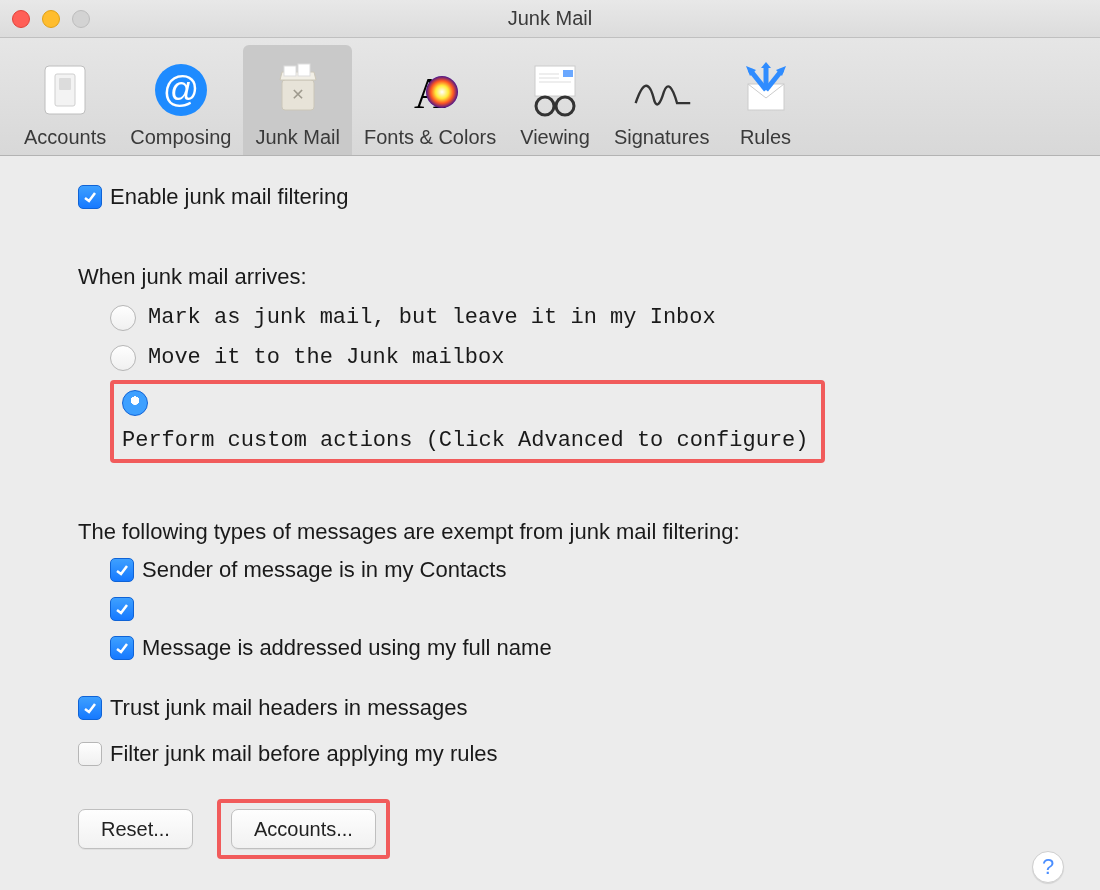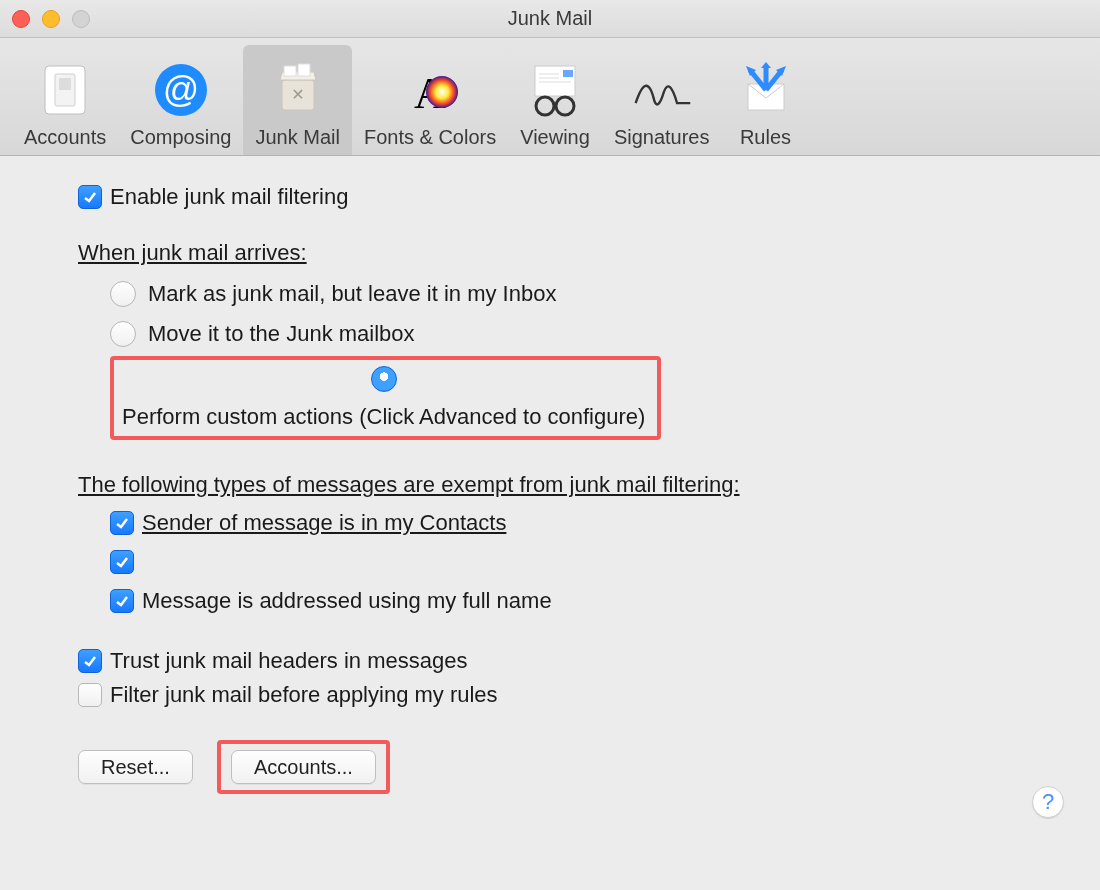--- a/index.html
+++ b/index.html
@@ -73,50 +73,50 @@
     border: 1px solid #b6b6b6;
     background: linear-gradient(#fefefe,#f0f0f0);
     display:inline-flex; align-items:center; justify-content:center;
     flex-shrink:0;
   }
   .checkbox.checked {
     background: linear-gradient(#3ea0ff,#1679ff);
     border: 1px solid #0f63d6;
   }
 
-  .section-heading { margin-top: 30px; margin-bottom: 8px; text-decoration: underline; }
+  .section-heading { margin-top: 54px; margin-bottom: 8px; }
   .sub-indent { padding-left: 32px; }
 
   .radio {
     width: 26px; height: 26px;
     border-radius: 50%;
     border: 1px solid #b6b6b6;
     background: linear-gradient(#fefefe,#f0f0f0);
     display:inline-flex; align-items:center; justify-content:center;
     flex-shrink:0;
   }
   .radio.selected {
     background: radial-gradient(circle at 50% 40%, #fff 0 22%, #3ea0ff 23% 70%, #1679ff 100%);
     border: 1px solid #0f63d6;
   }
-  .radio-row { display:flex; align-items:center; gap:12px; padding: 7px 0; }
+  .radio-row { display:flex; gap:12px; padding: 7px 0; font-family: Liberation Mono, monospace; }
 
   .highlight {
     border: 4px solid #f15b5b;
     border-radius: 4px;
     padding: 4px 8px 4px 4px;
     margin: 2px 0;
     display: inline-flex;
   }
 
   .button {
     display:inline-flex;
     align-items:center;
     justify-content:center;
-    height: 34px;
+    height: 40px;
     padding: 0 22px;
     background: linear-gradient(#fefefe,#f1f1f1);
     border: 1px solid #bfbfbf;
     border-radius: 7px;
     font-size: 20px;
     color: #222;
     box-shadow: 0 1px 0 rgba(0,0,0,.05);
   }
   .btn-row {
     display:flex;
@@ -275,21 +275,21 @@
       <div class="radio-row" style="padding:2px 4px;flex-direction:column;">
         <span class="radio selected"></span>
         <span>Perform custom actions (Click Advanced to configure)</span>
       </div>
     </div>
   </div>
 
   <div class="section-heading">The following types of messages are exempt from junk mail filtering:</div>
 
   <div class="sub-indent">
-    <div class="row" style="padding:4px 0;text-decoration:underline;">
+    <div class="row" style="padding:4px 0;">
       <span class="checkbox checked">
         <svg width="16" height="16" viewBox="0 0 16 16">
             <polyline points="3,9 7,12 13,4" fill="none" stroke="#fff" stroke-width="2.5"></polyline>
           </svg>
       </span>
       <span>Sender of message is in my Contacts</span>
     </div>
     <div class="row" style="padding:4px 0;">
       <span class="checkbox checked">
         <svg width="16" height="16" viewBox="0 0 16 16">
@@ -309,21 +309,21 @@
 
   <div class="row" style="margin-top:30px;">
     <span class="checkbox checked">
       <svg width="16" height="16" viewBox="0 0 16 16">
           <polyline points="3,9 7,12 13,4" fill="none" stroke="#fff" stroke-width="2.5"></polyline>
         </svg>
     </span>
     <span>Trust junk mail headers in messages</span>
   </div>
 
-  <div class="row" style="margin-top:8px;">
+  <div class="row" style="margin-top:20px;">
     <span class="checkbox"></span>
     <span>Filter junk mail before applying my rules</span>
   </div>
 
   <div class="btn-row">
     <span class="button">Reset...</span>
     <span class="highlight" style="padding:6px 10px;">
       <span class="button">Accounts...</span>
     </span>
   </div>

